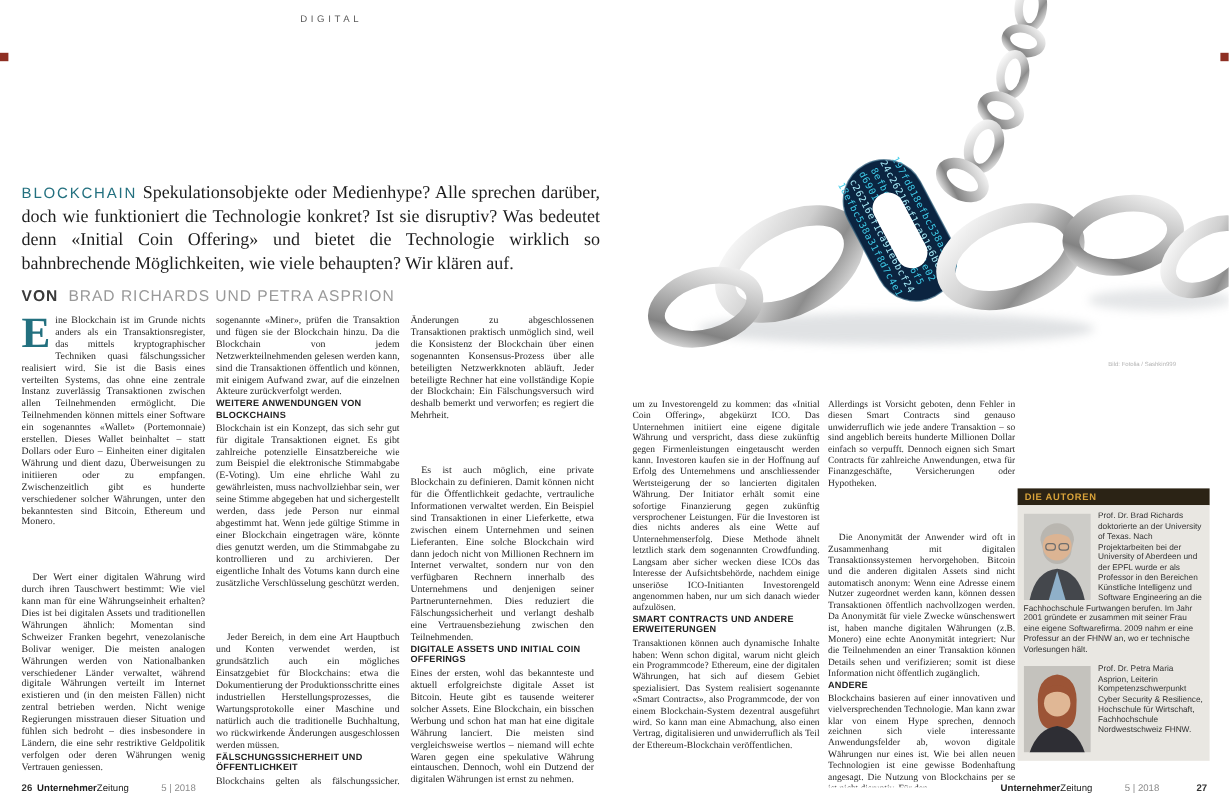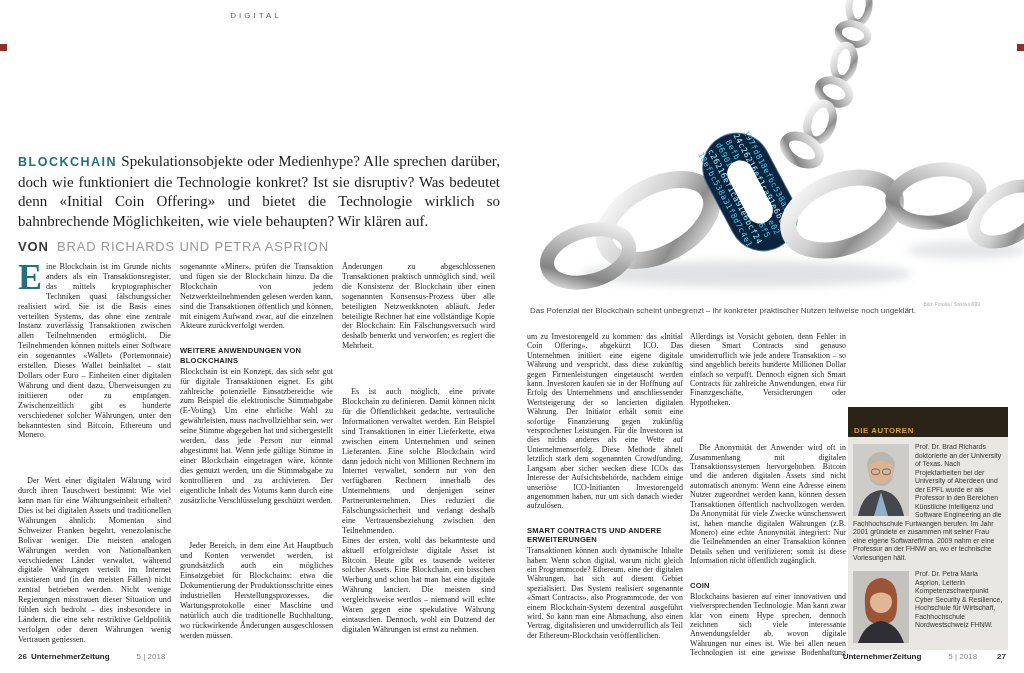--- a/index.html
+++ b/index.html
@@ -1,74 +1,74 @@
 <!DOCTYPE html>
 <html lang="de"><head>
 <meta charset="utf-8">
 <style>
   html,body{margin:0;padding:0;background:#ffffff;}
   body{width:1024px;height:673px;overflow:hidden;font-family:"Liberation Sans",sans-serif;}
   .spread{position:relative;width:1024px;height:673px;background:#fff;}
 
   .section-label{position:absolute;top:11px;left:0;width:512px;text-align:center;
-    font-size:8px;letter-spacing:3px;color:#5a5a5a;font-family:"Liberation Sans",sans-serif;}
+    font-size:8px;letter-spacing:3px;color:#5a5a5a;font-family:"Liberation Sans",sans-serif;padding-left:20px;}
   .edge-marker{position:absolute;top:44px;width:7px;height:7px;background:#8e2f23;}
   .edge-marker.left{left:0;} .edge-marker.right{right:0;}
 
   .title{position:absolute;left:18px;top:52px;width:486px;margin:0;
     font-family:"Liberation Serif",serif;font-weight:400;color:#1c1c1c;
     font-size:40px;line-height:47px;letter-spacing:0.3px;}
 
   .lead{position:absolute;left:18px;top:152px;width:482px;margin:0;
     font-family:"Liberation Serif",serif;font-size:15px;line-height:19.5px;
     color:#1d1d1d;text-align:justify;}
-  .kicker{font-family:"Liberation Sans",sans-serif;font-weight:700;color:#23707f;
+  .kicker{font-family:"Liberation Sans",sans-serif;font-weight:400;color:#23707f;
     font-size:12.5px;letter-spacing:1.5px;margin-right:0;}
 
   .byline{position:absolute;left:18px;top:239px;font-size:13px;letter-spacing:0.8px;color:#999;}
   .byline-von{font-weight:700;color:#3a3a3a;margin-right:4px;}
 
   .col{position:absolute;overflow:hidden;font-family:"Liberation Serif",serif;
     text-align:justify;color:#262626;}
   .col p{margin:0;}
   .col p.ind{text-indent:9px;margin-top:36px;}
   .lcol{top:262px;width:153px;height:394px;font-size:8.2px;line-height:9.9px;}
   .rcol{top:332px;width:156px;height:324px;font-size:7.9px;line-height:9.4px;}
   .colhead{font-family:"Liberation Sans",sans-serif;font-weight:700;font-size:7.6px;
-    line-height:9.2px;letter-spacing:0.2px;color:#1f1f1f;margin:15px 0 2px;text-align:left;}
+    line-height:9.2px;letter-spacing:0.2px;color:#1f1f1f;margin:0 0 2px;text-align:left;}
   .dropcap{float:left;font-family:"Liberation Serif",serif;font-weight:700;color:#23707f;
     font-size:36px;line-height:29px;padding:1px 4px 0 0;}
   .endmark{display:inline-block;width:5px;height:5px;background:#bdbdbd;margin-left:4px;}
 
   .chain-wrap{position:absolute;left:512px;top:0;width:512px;height:296px;}
   .dig{font-family:"DejaVu Sans Mono",monospace;font-size:8px;fill:#3ecbe8;letter-spacing:0.5px;}
   .dig.bright{fill:#a7ecf9;}
   .lk{fill:none;stroke:url(#met);}
   .lk2{fill:none;stroke:url(#met2);}
 
   .caption-row{position:absolute;left:530px;top:299px;width:478px;}
   .caption{font-size:8px;color:#454545;}
   .credit{position:absolute;right:28px;top:2px;font-size:5px;color:#b3b3b3;}
 
   .authors{position:absolute;left:848px;top:407px;width:160px;}
   .authors-header{background:#2b2315;color:#d9a33a;font-weight:700;font-size:7.8px;
-    letter-spacing:0.6px;padding:19px 6px 2px;}
+    letter-spacing:0.6px;padding:3px 6px 2px;}
   .authors-body{background:#e9e7e2;padding:6px 5px 5px;}
   .author{overflow:hidden;margin-bottom:8px;}
   .author:last-child{margin-bottom:0;}
   .photo{float:left;width:56px;height:72px;margin:1px 6px 2px 0;display:block;}
   .bio{font-size:6.9px;line-height:8.5px;color:#333;text-align:left;}
 
   .footer{position:absolute;top:652px;font-size:8px;color:#3c3c3c;}
   .footer .pagenum{font-weight:700;color:#333;}
   .footer .brand b{font-weight:700;color:#222;}
-  .footer .brand .brand-light{font-weight:700;color:#222;}
+  .footer .brand .brand-light{font-weight:400;color:#222;}
   .footer .issue{color:#8c8c8c;margin-left:27px;}
   .footer-left{left:18px;} .footer-left .pagenum{margin-right:4px;}
-  .footer-right{right:18px;text-align:right;} .footer-right .pagenum{margin-left:20px;}
+  .footer-right{right:18px;text-align:right;} .footer-right .pagenum{margin-left:31px;}
 </style>
 </head>
 <body>
 
 <div class="spread">
 
   <div class="section-label">DIGITAL</div>
   <div class="edge-marker left"></div>
   <div class="edge-marker right"></div>
 
@@ -117,21 +117,20 @@
         <rect x="-62" y="-34" width="124" height="68" rx="34" fill="none" stroke="#2f5e7a" stroke-width="1.2" opacity="0.7"></rect>
       </g>
 
       <ellipse class="lk" cx="330" cy="214" rx="56" ry="33" stroke-width="16" transform="rotate(-20 330 214)"></ellipse>
       <ellipse class="lk2" cx="424" cy="196" rx="44" ry="26" stroke-width="14" transform="rotate(-10 424 196)"></ellipse>
       <ellipse class="lk" cx="496" cy="214" rx="38" ry="23" stroke-width="13" transform="rotate(-32 496 214)"></ellipse>
     </svg>
   </div>
 
   <div class="caption-row">
-    <span class="caption">Das Potenzial der Blockchain scheint unbegrenzt – ihr konkreter praktischer Nutzen teilweise noch ungeklärt.</span>
     <span class="credit">Bild: Fotolia / Sashkin999</span>
   </div>
 
 
   <p class="lead">
     <span class="kicker">BLOCKCHAIN</span>
     <span>Spekulationsobjekte oder Medienhype? Alle sprechen darüber, doch wie funktioniert die Technologie konkret? Ist sie disruptiv? Was bedeutet denn «Initial Coin Offering» und bietet die Technologie wirklich so bahnbrechende Möglichkeiten, wie viele behaupten? Wir klären auf.</span>
   </p>
 
   <div class="byline">
@@ -151,33 +150,34 @@
     <div class="colhead">WEITERE ANWENDUNGEN VON BLOCKCHAINS</div>
     <p>Blockchain ist ein Konzept, das sich sehr gut für digitale Transaktionen eignet. Es gibt zahlreiche potenzielle Einsatzbereiche wie zum Beispiel die elektronische Stimmabgabe (E-Voting). Um eine ehrliche Wahl zu gewährleisten, muss nachvollziehbar sein, wer seine Stimme abgegeben hat und sichergestellt werden, dass jede Person nur einmal abgestimmt hat. Wenn jede gültige Stimme in einer Blockchain eingetragen wäre, könnte dies genutzt werden, um die Stimmabgabe zu kontrollieren und zu archivieren. Der eigentliche Inhalt des Votums kann durch eine zusätzliche Verschlüsselung geschützt werden.</p>
     <p class="ind">Jeder Bereich, in dem eine Art Hauptbuch und Konten verwendet werden, ist grundsätzlich auch ein mögliches Einsatzgebiet für Blockchains: etwa die Dokumentierung der Produktionsschritte eines industriellen Herstellungsprozesses, die Wartungsprotokolle einer Maschine und natürlich auch die traditionelle Buchhaltung, wo rückwirkende Änderungen ausgeschlossen werden müssen.</p>
     <div class="colhead">FÄLSCHUNGSSICHERHEIT UND ÖFFENTLICHKEIT</div>
     <p>Blockchains gelten als fälschungssicher. Konkret bedeutet dies, dass rückwirkende</p>
   </div>
 
   <div class="col lcol" style="left:342px">
     <p>Änderungen zu abgeschlossenen Transaktionen praktisch unmöglich sind, weil die Konsistenz der Blockchain über einen sogenannten Konsensus-Prozess über alle beteiligten Netzwerkknoten abläuft. Jeder beteiligte Rechner hat eine vollständige Kopie der Blockchain: Ein Fälschungsversuch wird deshalb bemerkt und verworfen; es regiert die Mehrheit.</p>
     <p class="ind">Es ist auch möglich, eine private Blockchain zu definieren. Damit können nicht für die Öffentlichkeit gedachte, vertrauliche Informationen verwaltet werden. Ein Beispiel sind Transaktionen in einer Lieferkette, etwa zwischen einem Unternehmen und seinen Lieferanten. Eine solche Blockchain wird dann jedoch nicht von Millionen Rechnern im Internet verwaltet, sondern nur von den verfügbaren Rechnern innerhalb des Unternehmens und denjenigen seiner Partnerunternehmen. Dies reduziert die Fälschungssicherheit und verlangt deshalb eine Vertrauensbeziehung zwischen den Teilnehmenden.</p>
+    <div class="colhead">DIGITALE ASSETS UND INITIAL COIN OFFERINGS</div>
     <p>Eines der ersten, wohl das bekannteste und aktuell erfolgreichste digitale Asset ist Bitcoin. Heute gibt es tausende weiterer solcher Assets. Eine Blockchain, ein bisschen Werbung und schon hat man hat eine digitale Währung lanciert. Die meisten sind vergleichsweise wertlos – niemand will echte Waren gegen eine spekulative Währung eintauschen. Dennoch, wohl ein Dutzend der digitalen Währungen ist ernst zu nehmen.</p>
   </div>
 
   <div class="col rcol" style="left:527px">
     <p>um zu Investorengeld zu kommen: das «Initial Coin Offering», abgekürzt ICO. Das Unternehmen initiiert eine eigene digitale Währung und verspricht, dass diese zukünftig gegen Firmenleistungen eingetauscht werden kann. Investoren kaufen sie in der Hoffnung auf Erfolg des Unternehmens und anschliessender Wertsteigerung der so lancierten digitalen Währung. Der Initiator erhält somit eine sofortige Finanzierung gegen zukünftig versprochener Leistungen. Für die Investoren ist dies nichts anderes als eine Wette auf Unternehmenserfolg. Diese Methode ähnelt letztlich stark dem sogenannten Crowdfunding. Langsam aber sicher wecken diese ICOs das Interesse der Aufsichtsbehörde, nachdem einige unseriöse ICO-Initianten Investorengeld angenommen haben, nur um sich danach wieder aufzulösen.</p>
     <div class="colhead">SMART CONTRACTS UND ANDERE ERWEITERUNGEN</div>
     <p>Transaktionen können auch dynamische Inhalte haben: Wenn schon digital, warum nicht gleich ein Programmcode? Ethereum, eine der digitalen Währungen, hat sich auf diesem Gebiet spezialisiert. Das System realisiert sogenannte «Smart Contracts», also Programmcode, der von einem Blockchain-System dezentral ausgeführt wird. So kann man eine Abmachung, also einen Vertrag, digitalisieren und unwiderruflich als Teil der Ethereum-Blockchain veröffentlichen.</p>
   </div>
 
   <div class="col rcol" style="left:690px">
     <p>Allerdings ist Vorsicht geboten, denn Fehler in diesen Smart Contracts sind genauso unwiderruflich wie jede andere Transaktion – so sind angeblich bereits hunderte Millionen Dollar einfach so verpufft. Dennoch eignen sich Smart Contracts für zahlreiche Anwendungen, etwa für Finanzgeschäfte, Versicherungen oder Hypotheken.</p>
     <p class="ind">Die Anonymität der Anwender wird oft in Zusammenhang mit digitalen Transaktionssystemen hervorgehoben. Bitcoin und die anderen digitalen Assets sind nicht automatisch anonym: Wenn eine Adresse einem Nutzer zugeordnet werden kann, können dessen Transaktionen öffentlich nachvollzogen werden. Da Anonymität für viele Zwecke wünschenswert ist, haben manche digitalen Währungen (z.B. Monero) eine echte Anonymität integriert: Nur die Teilnehmenden an einer Transaktion können Details sehen und verifizieren; somit ist diese Information nicht öffentlich zugänglich.</p>
-    <div class="colhead">COIN</div>
+    <div class="colhead">ANDERE</div>
     <p>Blockchains basieren auf einer innovativen und vielversprechenden Technologie. Man kann zwar klar von einem Hype sprechen, dennoch zeichnen sich viele interessante Anwendungsfelder ab, wovon digitale Währungen nur eines ist. Wie bei allen neuen Technologien ist eine gewisse Bodenhaftung angesagt. Die Nutzung von Blockchains per se ist nicht disruptiv. Für den</p>
   </div>
 
 
   <div class="authors">
     <div class="authors-header">DIE AUTOREN</div>
     <div class="authors-body">
       <div class="author bio">
         <svg class="photo" viewBox="0 0 56 72">
           <rect width="56" height="72" fill="#cdccc8"></rect>

